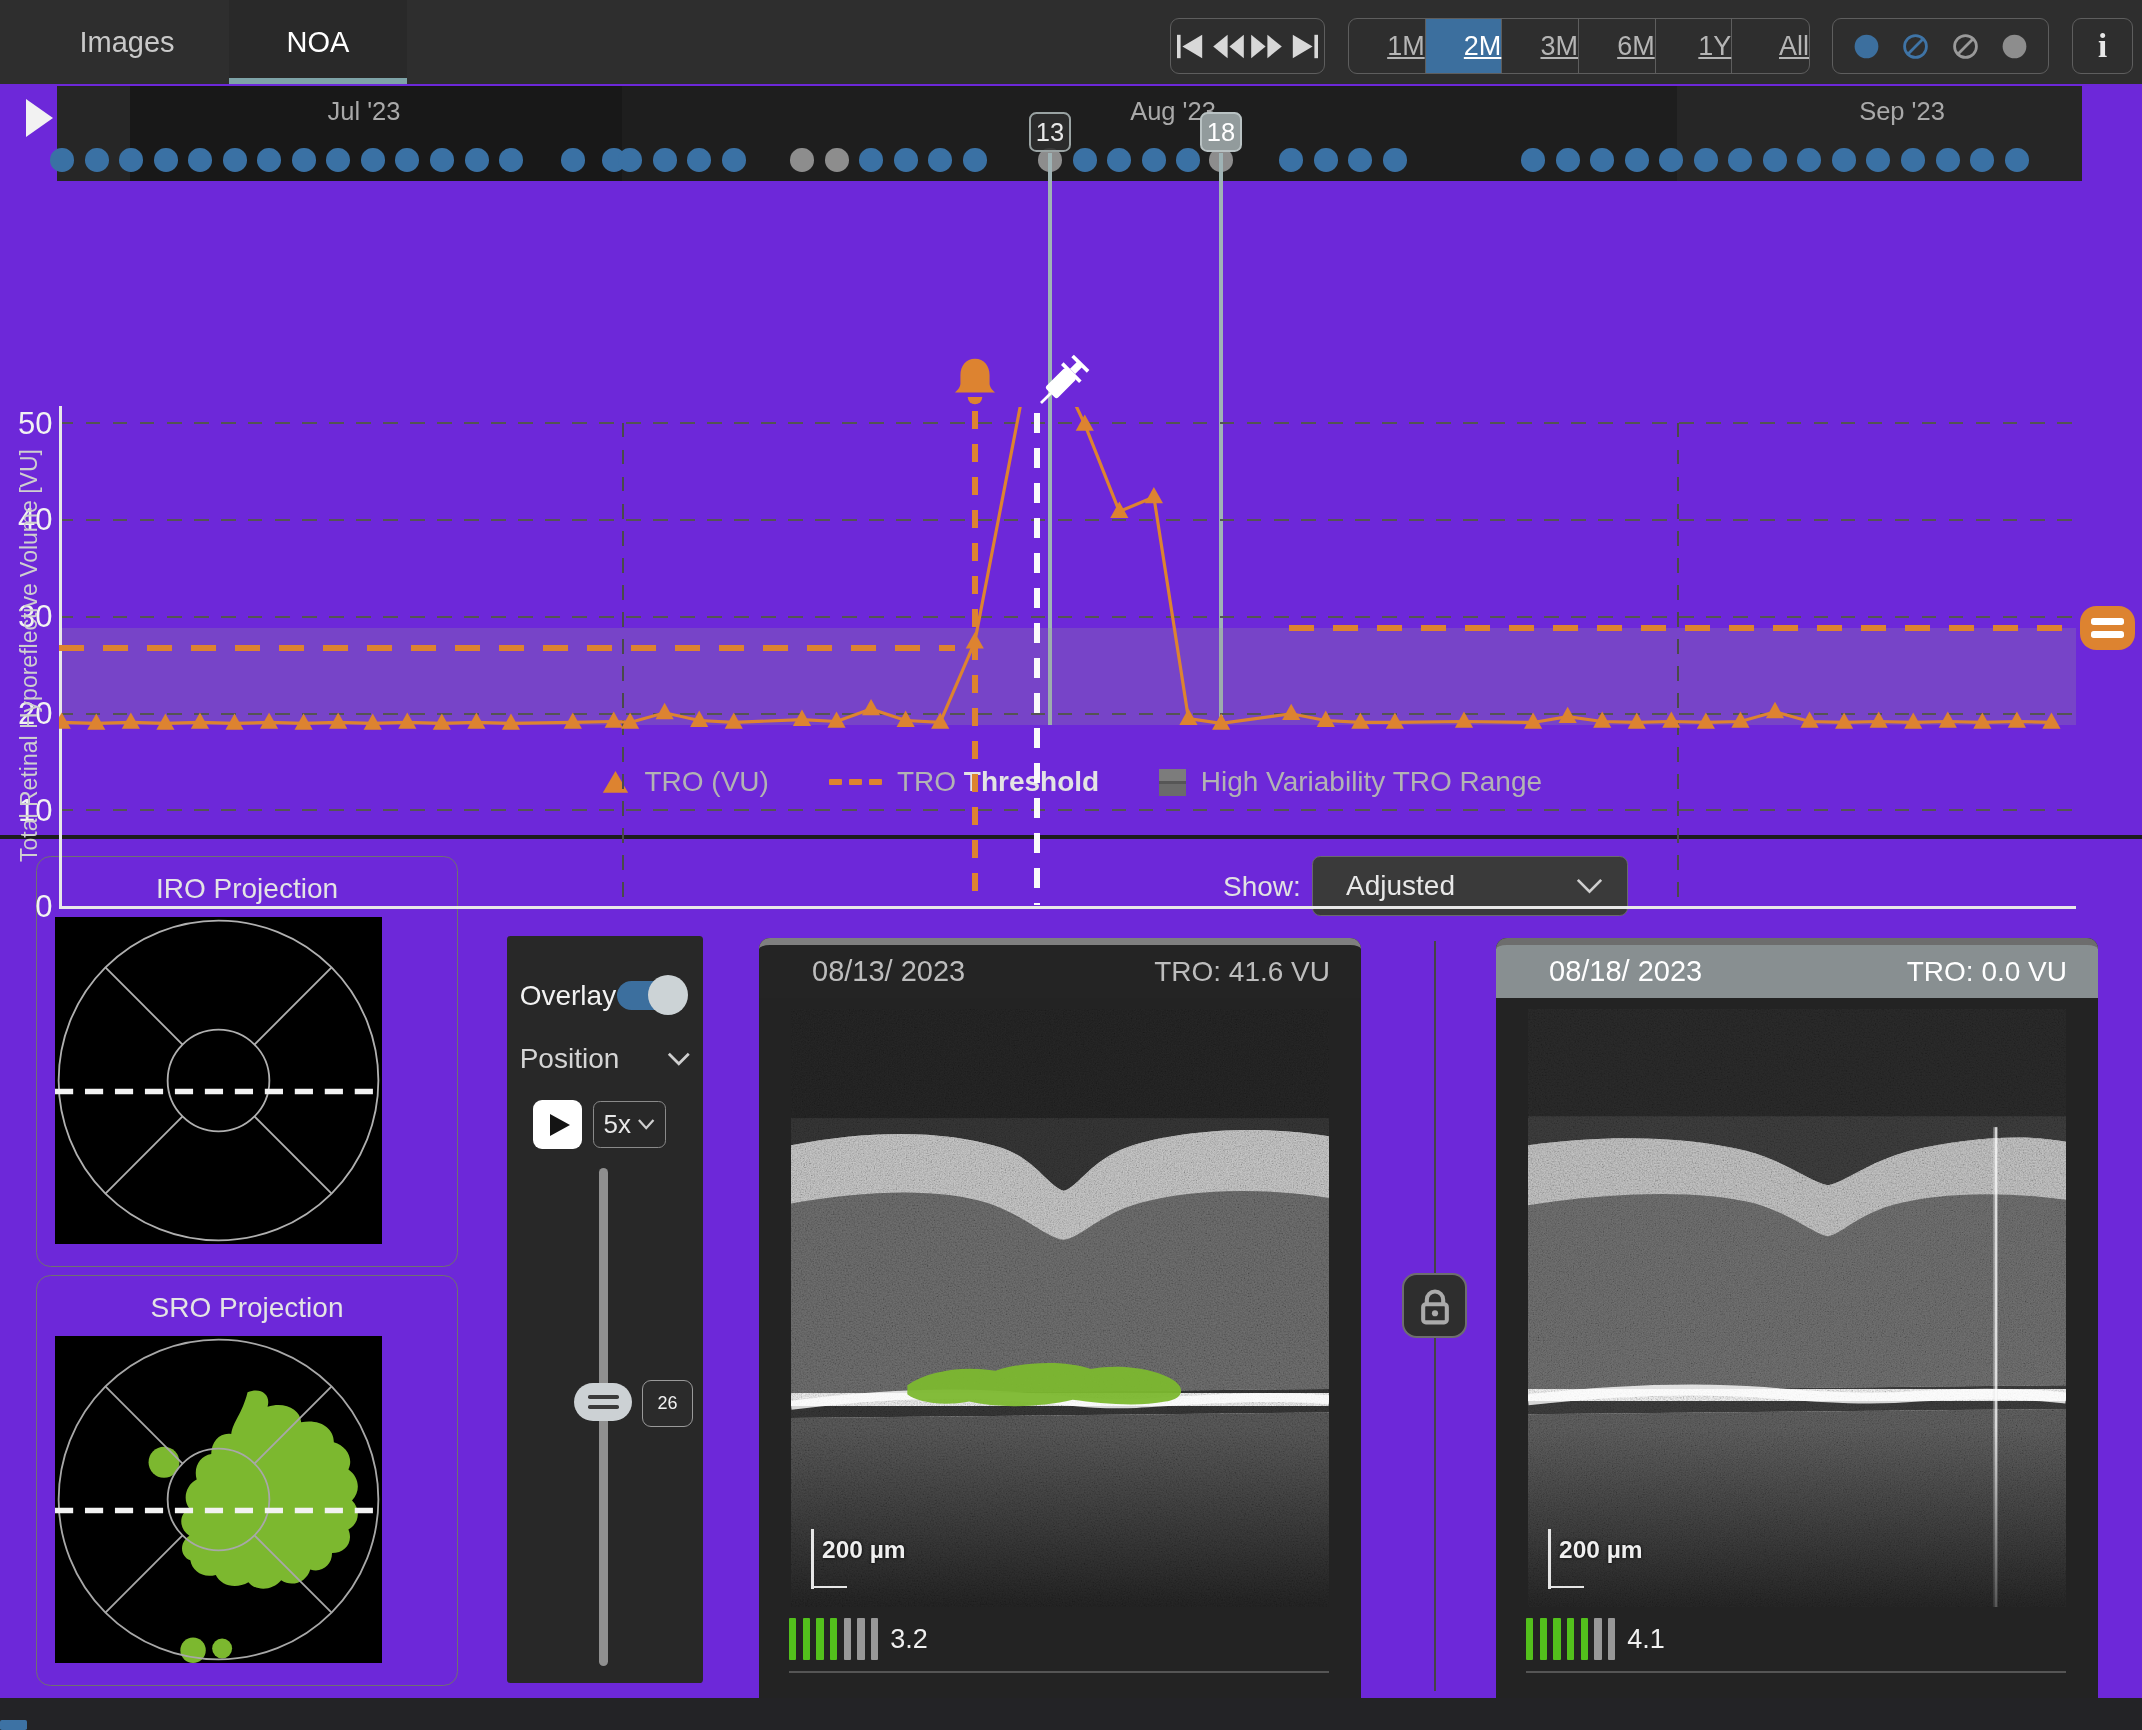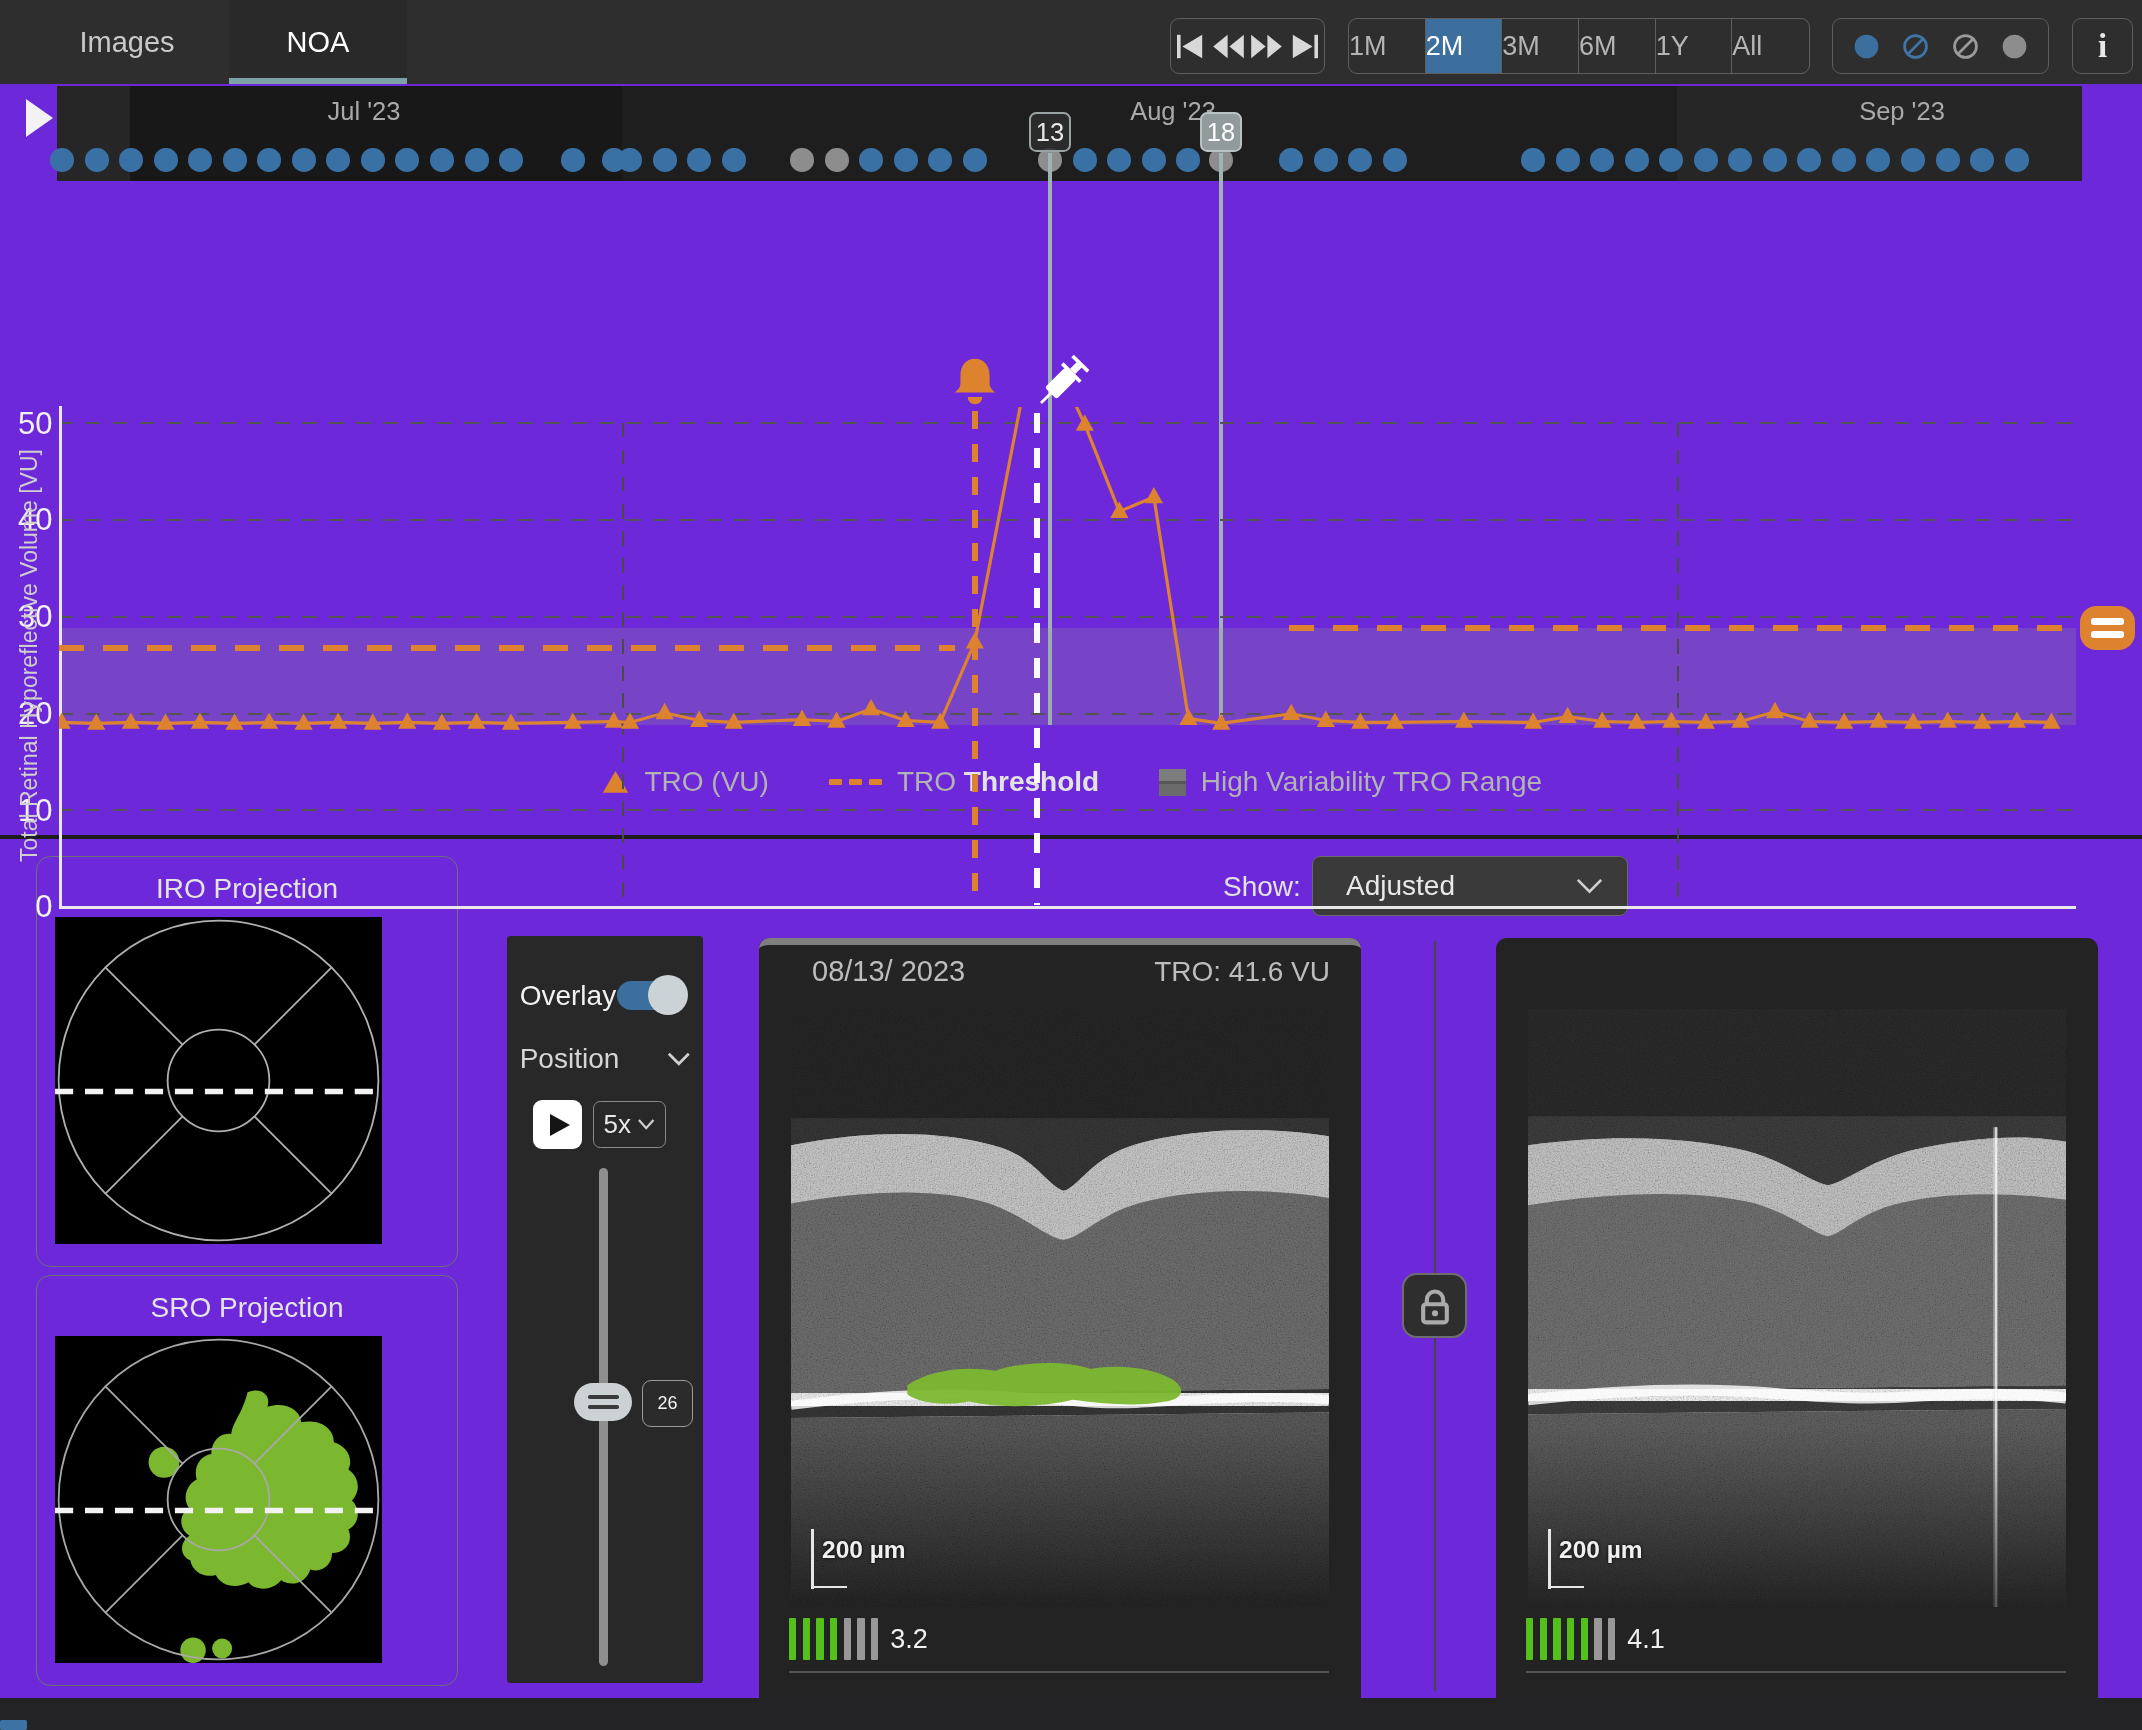--- a/index.html
+++ b/index.html
@@ -14,22 +14,22 @@
   #tab-0 { left:36px; width:182px; }
   #tab-1 { left:229px; width:178px; background:#292929; }
   .tab.active { color:#ffffff; }
   .tab.active::after { content:""; position:absolute; left:0; bottom:0; width:100%; height:6.4px; background:#7ea3a7; }
 
   .btn-group { position:absolute; top:18px; height:56px; border:1.8px solid #5e5e5e; border-radius:9px;
                display:flex; align-items:stretch; overflow:hidden; background:#2e2e2e; }
   #playback-group { left:1170px; width:155px; }
   .pb-btn { flex:1; display:flex; align-items:center; justify-content:center; cursor:pointer; }
   #range-group { left:1348px; width:462px; }
-  .range-btn { width:77px; display:flex; align-items:center; justify-content:flex-start; font-size:27px;
-               color:#b5b5b5; border-right:1.8px solid #5e5e5e; cursor:pointer; }
+  .range-btn { width:77px; display:flex; align-items:center; justify-content:flex-end; font-size:27px;
+               color:#b5b5b5; border-right:1.8px solid #5e5e5e; cursor:pointer;text-decoration:underline; }
   .range-btn:last-child { border-right:none; }
   .range-btn.active { background:#3c6f9e; color:#ffffff; }
   #circle-group { left:1832px; width:217px; display:flex; align-items:center; justify-content:space-evenly; }
   #info-btn { left:2072px; width:61px; display:flex; align-items:center; justify-content:center;
               font-size:33px; font-weight:700; color:#e8e8e8; font-family:"Liberation Serif", serif; }
 
   
   #timeline { position:absolute; left:0; top:86px; width:2143px; height:95px; }
   .month-seg { position:absolute; top:0; height:95px; }
   .month-label { position:absolute; top:11px; transform:translateX(-50%); font-size:25.5px; color:#a9a9a9; white-space:nowrap;margin-left:24px; }
@@ -593,20 +593,24 @@
   <div id="scan-gap-line"></div>
   <div id="lock-btn">
     <svg width="40" height="40" viewBox="0 0 44 44">
       <path d="M13,20 v-5 a9,9 0 0 1 18,0 v5" fill="none" stroke="#ababab" stroke-width="4.5"></path>
       <rect x="9" y="20" width="26" height="20" rx="3" fill="none" stroke="#ababab" stroke-width="4.5"></rect>
       <circle cx="22" cy="30" r="3.4" fill="#ababab"></circle>
     </svg>
   </div>
 
   <div class="scan-panel" id="scan-1">
+    <div class="scan-head selected" id="scanhead-1">
+      <span class="scan-date">08/18/ 2023</span>
+      <span class="scan-tro">TRO: 0.0 VU</span>
+    </div>
     <div class="oct-wrap">
       <svg width="538" height="598" viewBox="0 0 592 658">
         <rect width="592" height="658" fill="#060606"></rect>
         <rect width="592" height="658" fill="#636363" filter="url(#sp2)" opacity="0.6"></rect>
         <path filter="url(#sp2)" fill="#c2c2c2" d="M0,150 C90,138 170,140 240,156 C285,168 310,190 330,194
           C350,190 375,168 420,156 C490,140 550,138 592,146 L592,210 C520,200 450,202 400,216 C360,228 345,248 330,250
           C315,248 295,228 250,214 C185,198 90,202 0,216 Z"></path>
         <path filter="url(#sp)" fill="#707070" d="M0,216 C90,202 185,198 250,214 C295,228 315,248 330,250
           C345,248 360,228 400,216 C450,202 520,200 592,210 L592,414 L0,420 Z"></path>
         <path filter="url(#sp2)" fill="none" stroke="#f0f0f0" stroke-width="28" d="M0,430 C90,420 180,416 260,422 C330,428 380,430 430,426 C500,422 560,424 592,428"></path>

